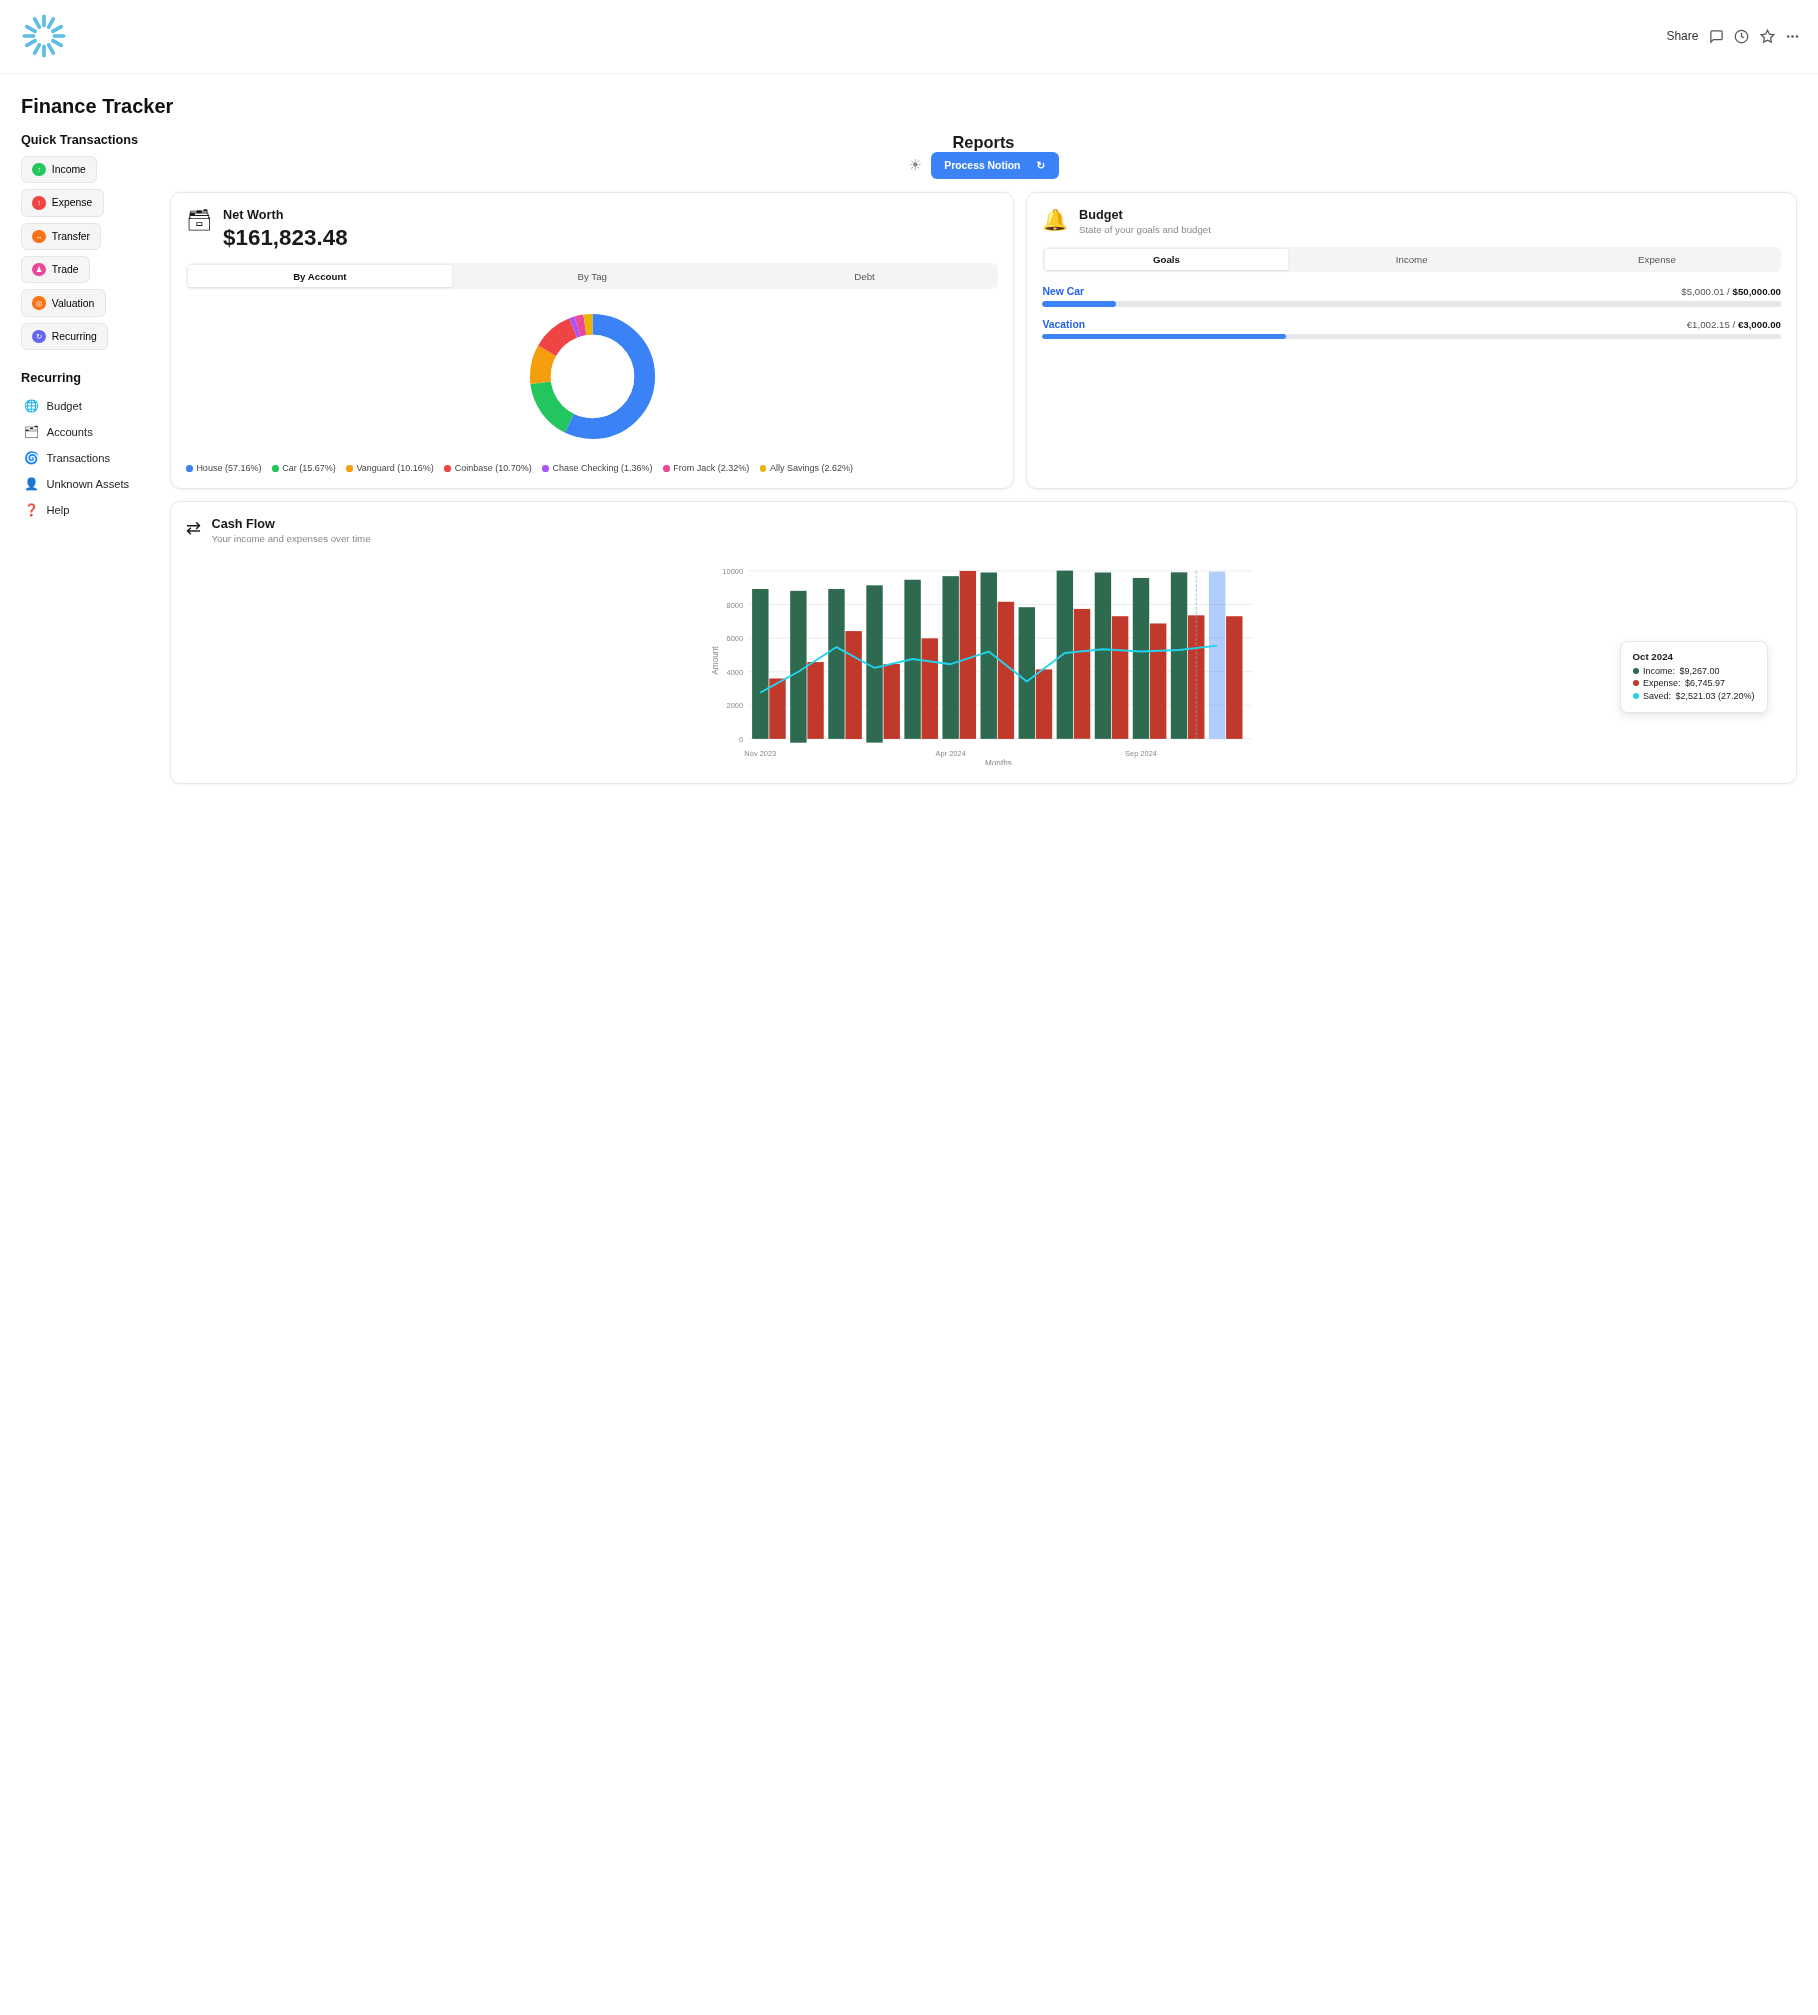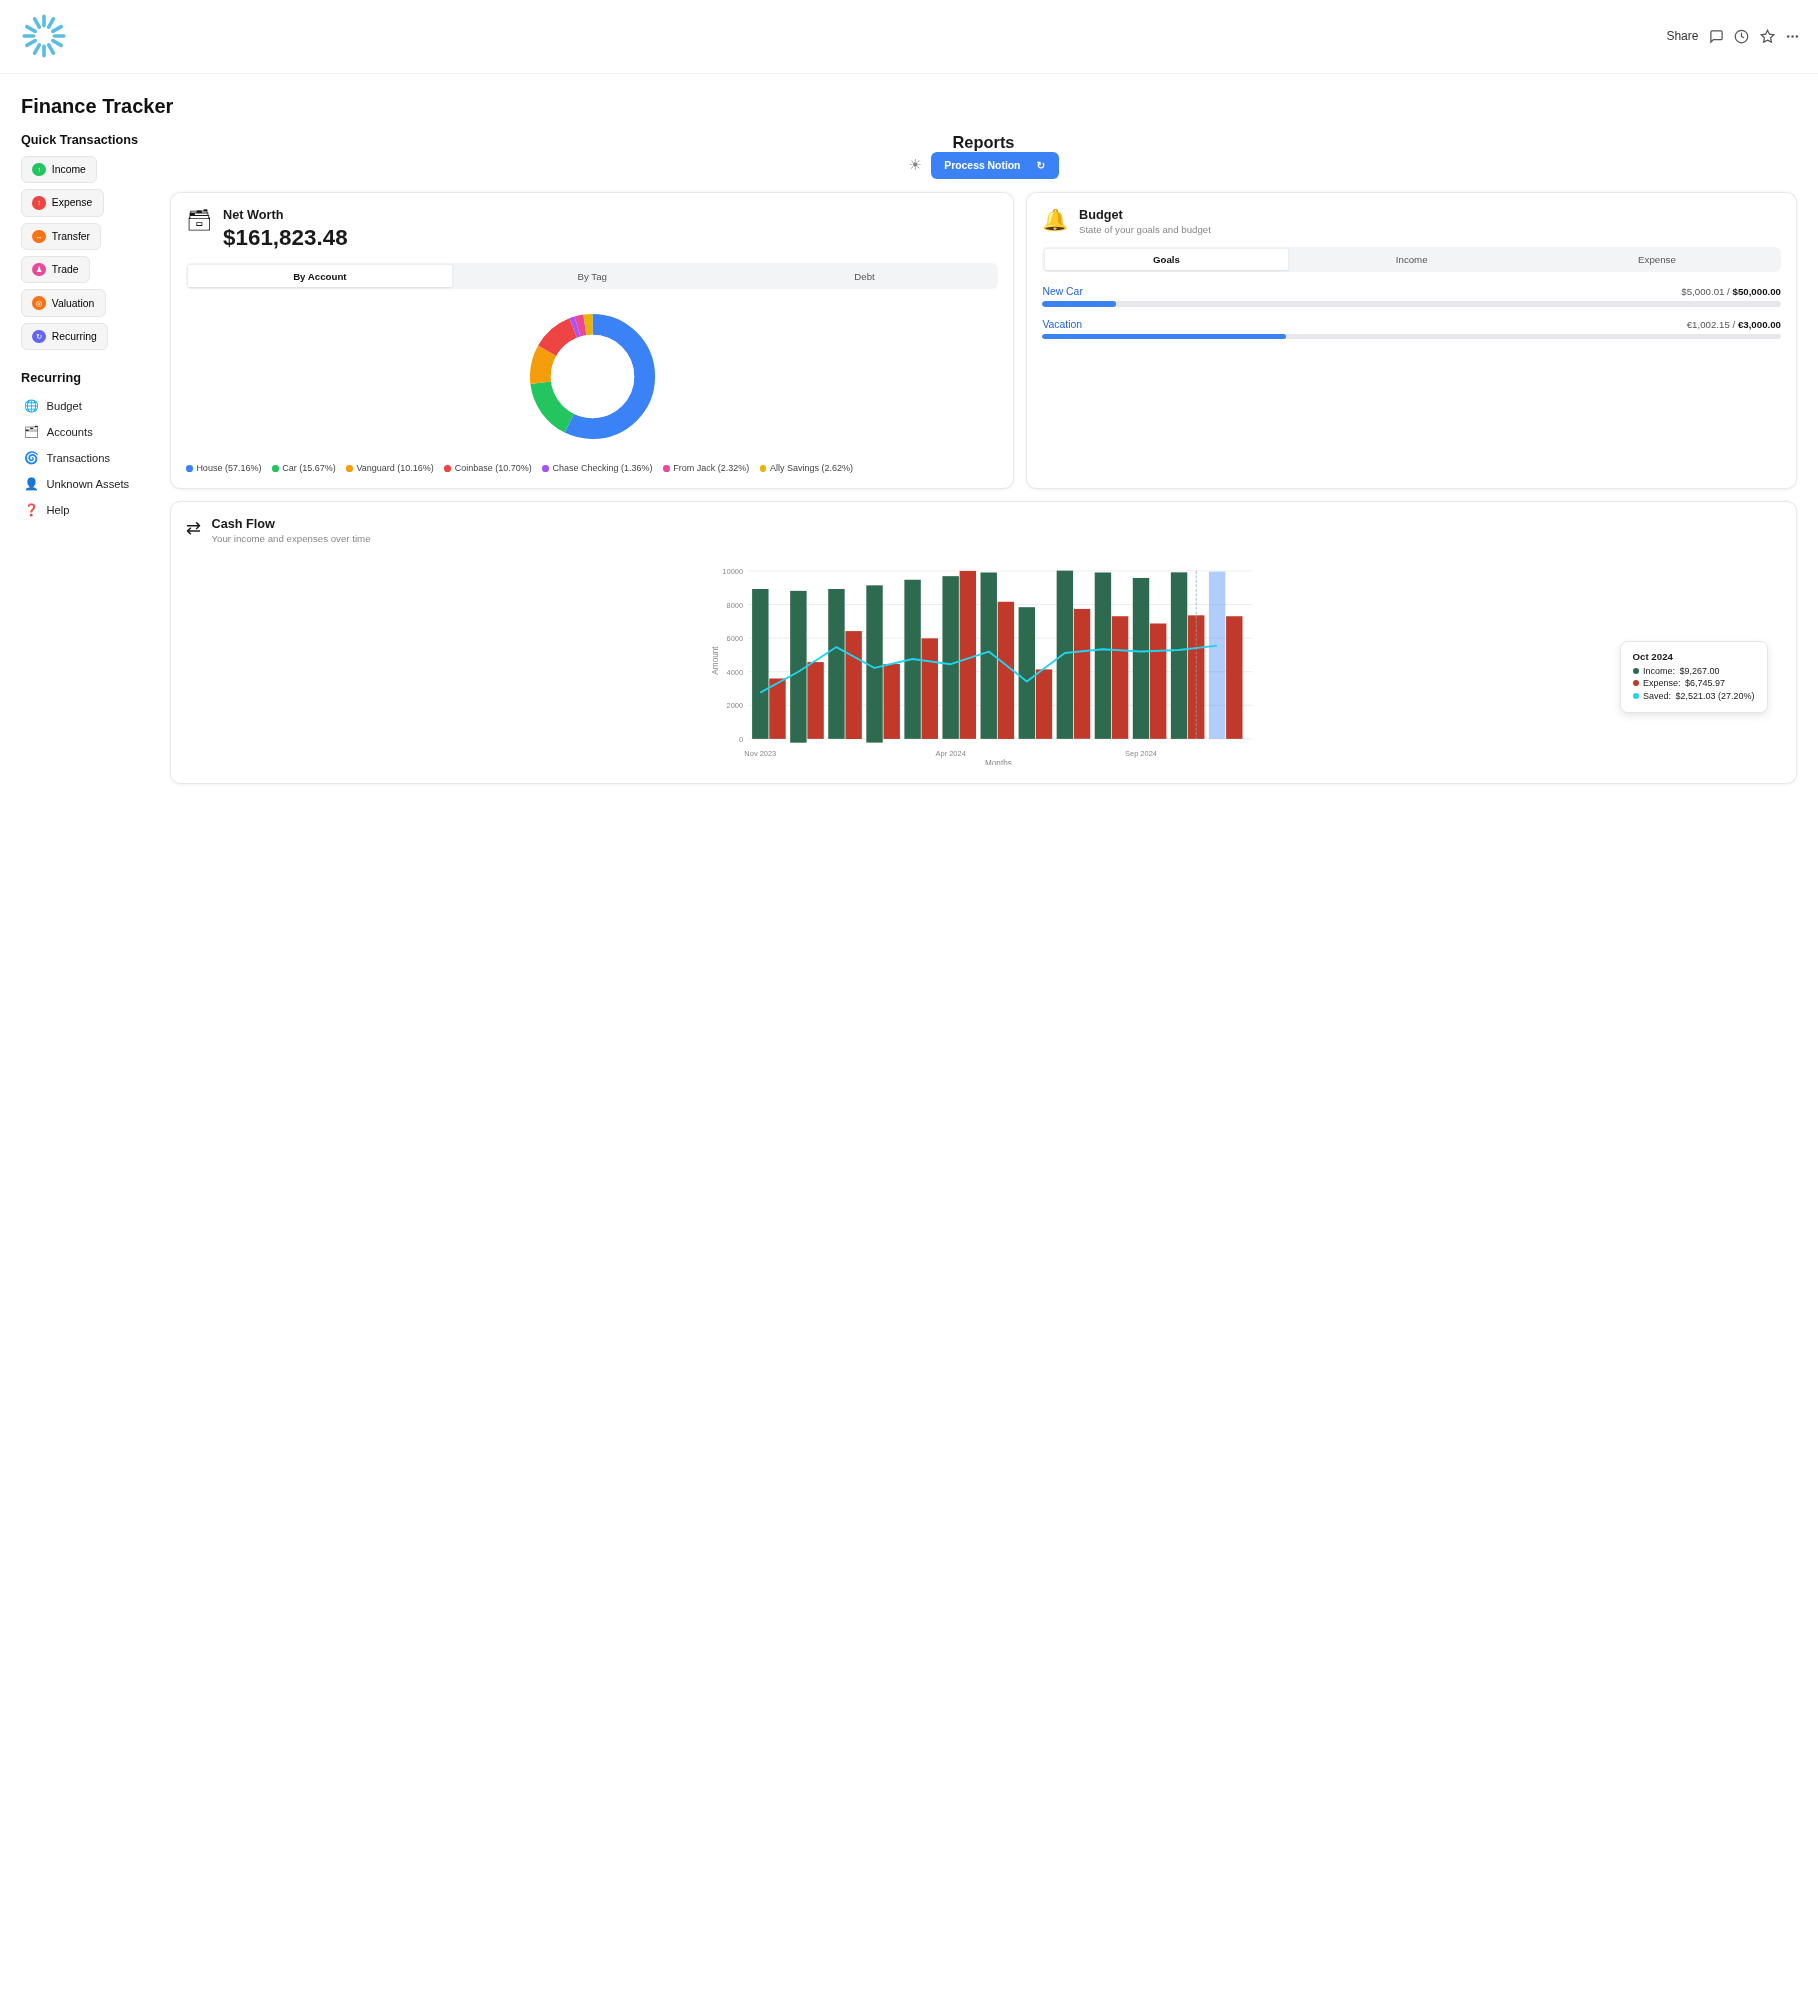--- a/index.html
+++ b/index.html
@@ -94,21 +94,21 @@
     
     .donut-container { display: flex; justify-content: center; margin-bottom: 12px; }
     .legend { display: flex; flex-wrap: wrap; gap: 4.5px 10.4px; font-size: 9px; color: #444; }
     .legend-item { display: flex; align-items: center; gap: 3.7px; }
     .legend-dot { width: 6.7px; height: 6.7px; border-radius: 50%; flex-shrink: 0; }
 
     
     .budget-tabs { display: flex; gap: 1.5px; background: #f3f4f6; border-radius: 6px; padding: 2.2px; margin-bottom: 13.4px; }
     .goal-item { margin-bottom: 12px; }
     .goal-header { display: flex; justify-content: space-between; margin-bottom: 4.5px; }
-    .goal-name { font-size: 10.4px; color: #2563eb; font-weight: 400; }
+    .goal-name { font-size: 10.4px; color: #2563eb; font-weight: 700; }
     .goal-amount { font-size: 9.7px; color: #555; }
     .goal-amount strong { color: #111; font-weight: 700; text-align: right; }
     .progress-bar { height: 5.2px; background: #e5e7eb; border-radius: 3px; overflow: hidden; }
     .progress-fill { height: 100%; border-radius: 3px; }
 
     
     .cashflow-card { margin-bottom: 12px; }
     .cashflow-header { display: flex; align-items: flex-start; gap: 10.4px; margin-bottom: 12px; }
     .cashflow-icon { font-size: 18px; }
 

